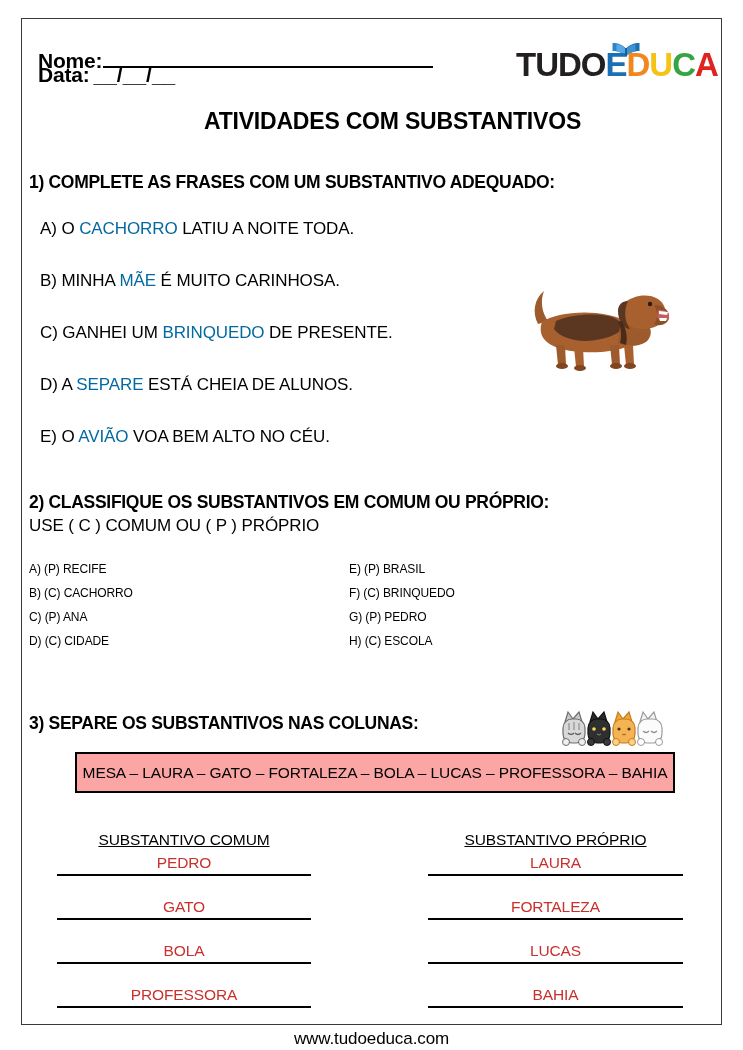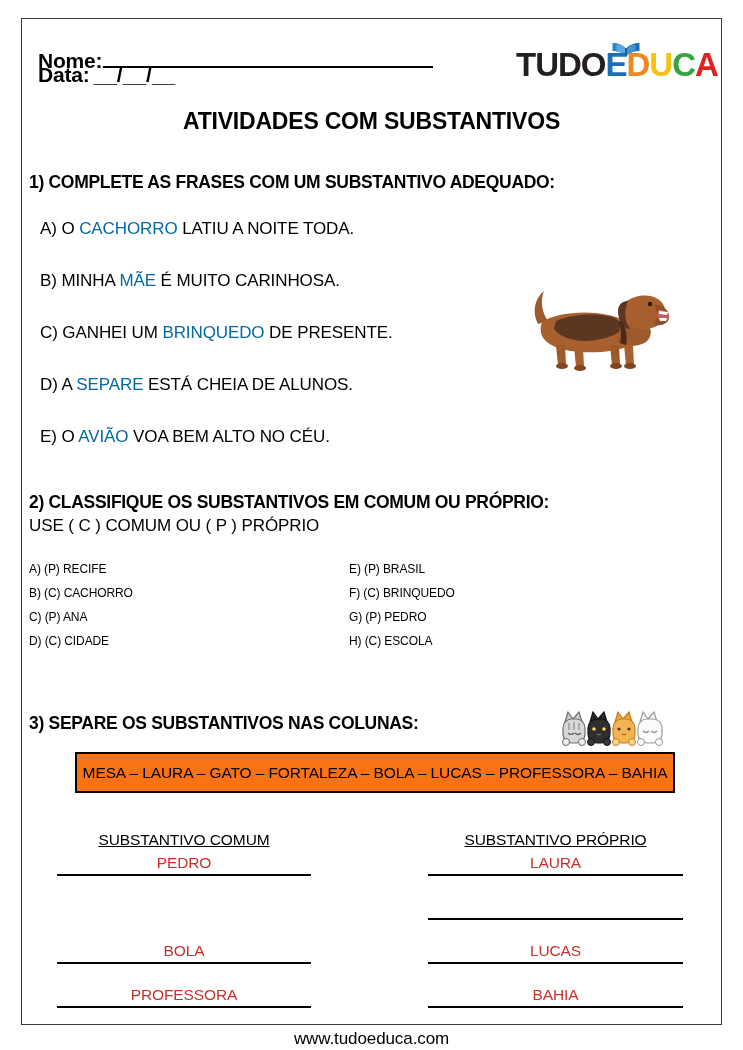--- a/index.html
+++ b/index.html
@@ -99,20 +99,21 @@
   
   #title {
     position: absolute;
     left: 21px;
     top: 108px;
     width: 701px;
     text-align: center;
     font-size: 23px;
     font-weight: bold;
     letter-spacing: -0.2px;
+    padding-left: 21px;
   }
 
   
   .q-heading {
     position: absolute;
     font-size: 17.5px;
     font-weight: bold;
     letter-spacing: -0.3px;
     white-space: nowrap;
   }
@@ -157,21 +158,21 @@
   
   #q3-heading { left: 29px; top: 713px; }
   #word-box {
     position: absolute;
     left: 75px;
     top: 752px;
     width: 600px;
     height: 41px;
     border: 2px solid #000;
     box-sizing: border-box;
-    background: #f97316;
+    background: #fca5a5;
   }
   #word-box-text {
     position: absolute;
     left: 0; top: 0;
     width: 100%;
     height: 100%;
     display: flex;
     align-items: center;
     justify-content: center;
     font-size: 15.5px;
@@ -369,34 +370,39 @@
     <div id="word-box-text">MESA – LAURA – GATO – FORTALEZA – BOLA – LUCAS – PROFESSORA – BAHIA</div>
   </div>
 
   <div class="col-title" id="col-title-comum">SUBSTANTIVO COMUM</div>
   <div class="col-title" id="col-title-proprio">SUBSTANTIVO PRÓPRIO</div>
 
   <div class="ans-slot slot-left" style="top:850px">
     <span class="ans-word">PEDRO</span>
     <span class="ans-rule"></span>
   </div>
+  <div class="ans-slot slot-left" style="top:894px">
+    <span class="ans-word">GATO</span>
+    <span class="ans-rule"></span>
+  </div>
   <div class="ans-slot slot-left" style="top:938px">
     <span class="ans-word">BOLA</span>
     <span class="ans-rule"></span>
   </div>
   <div class="ans-slot slot-left" style="top:982px">
     <span class="ans-word">PROFESSORA</span>
     <span class="ans-rule"></span>
   </div>
 
   <div class="ans-slot slot-right" style="top:850px">
     <span class="ans-word">LAURA</span>
     <span class="ans-rule"></span>
   </div>
   <div class="ans-slot slot-right" style="top:894px">
+    <span class="ans-word">FORTALEZA</span>
     <span class="ans-rule"></span>
   </div>
   <div class="ans-slot slot-right" style="top:938px">
     <span class="ans-word">LUCAS</span>
     <span class="ans-rule"></span>
   </div>
   <div class="ans-slot slot-right" style="top:982px">
     <span class="ans-word">BAHIA</span>
     <span class="ans-rule"></span>
   </div>

